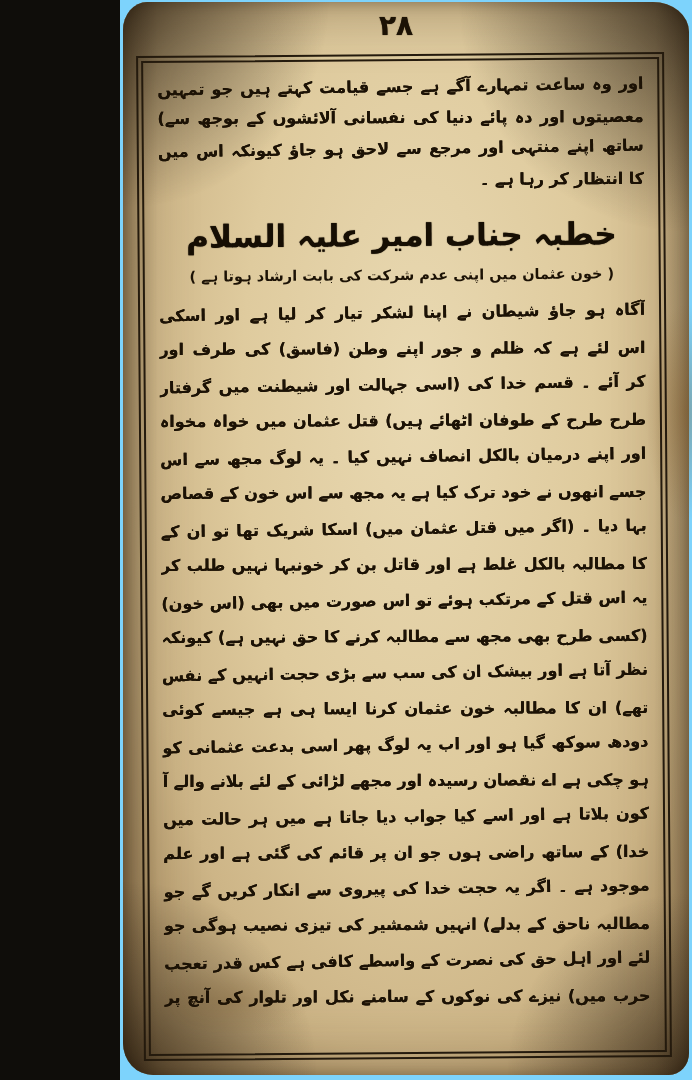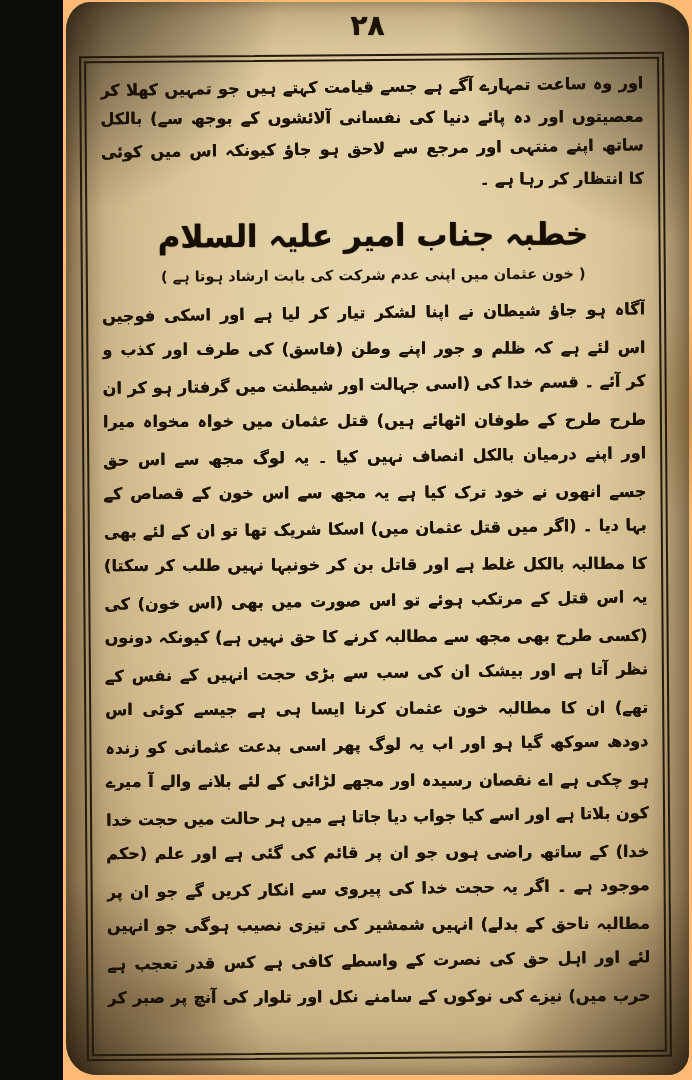--- a/index.html
+++ b/index.html
@@ -3,22 +3,22 @@
 <meta charset="utf-8">
 <style>
   * { margin:0; padding:0; box-sizing:border-box; }
   html,body { width:692px; height:1080px; }
   body {
     background:#0f0d0a;
     font-family:"DejaVu Sans", sans-serif;
     overflow:hidden;
   }
   .photo {
-    position:relative; width:629px; height:1080px;
-    background:#fdba74;
+    position:relative; width:572px; height:1080px;
+    background:#7dd3fc;
     margin-left:8px;
   }
   .paper {
     position:absolute; left:3px; top:2px; right:3px; bottom:5px;
     background:
       radial-gradient(ellipse at 52% 36%, #e9d9b2 0%, #dfcb9e 42%, #cdb587 70%, #ab9064 92%, #8c734d 100%);
     border-radius: 24px 36px 20px 30px / 28px 30px 22px 32px;
     box-shadow:
       inset 0 0 70px rgba(72,46,18,.48),
       inset 0 0 14px rgba(42,26,8,.38);

